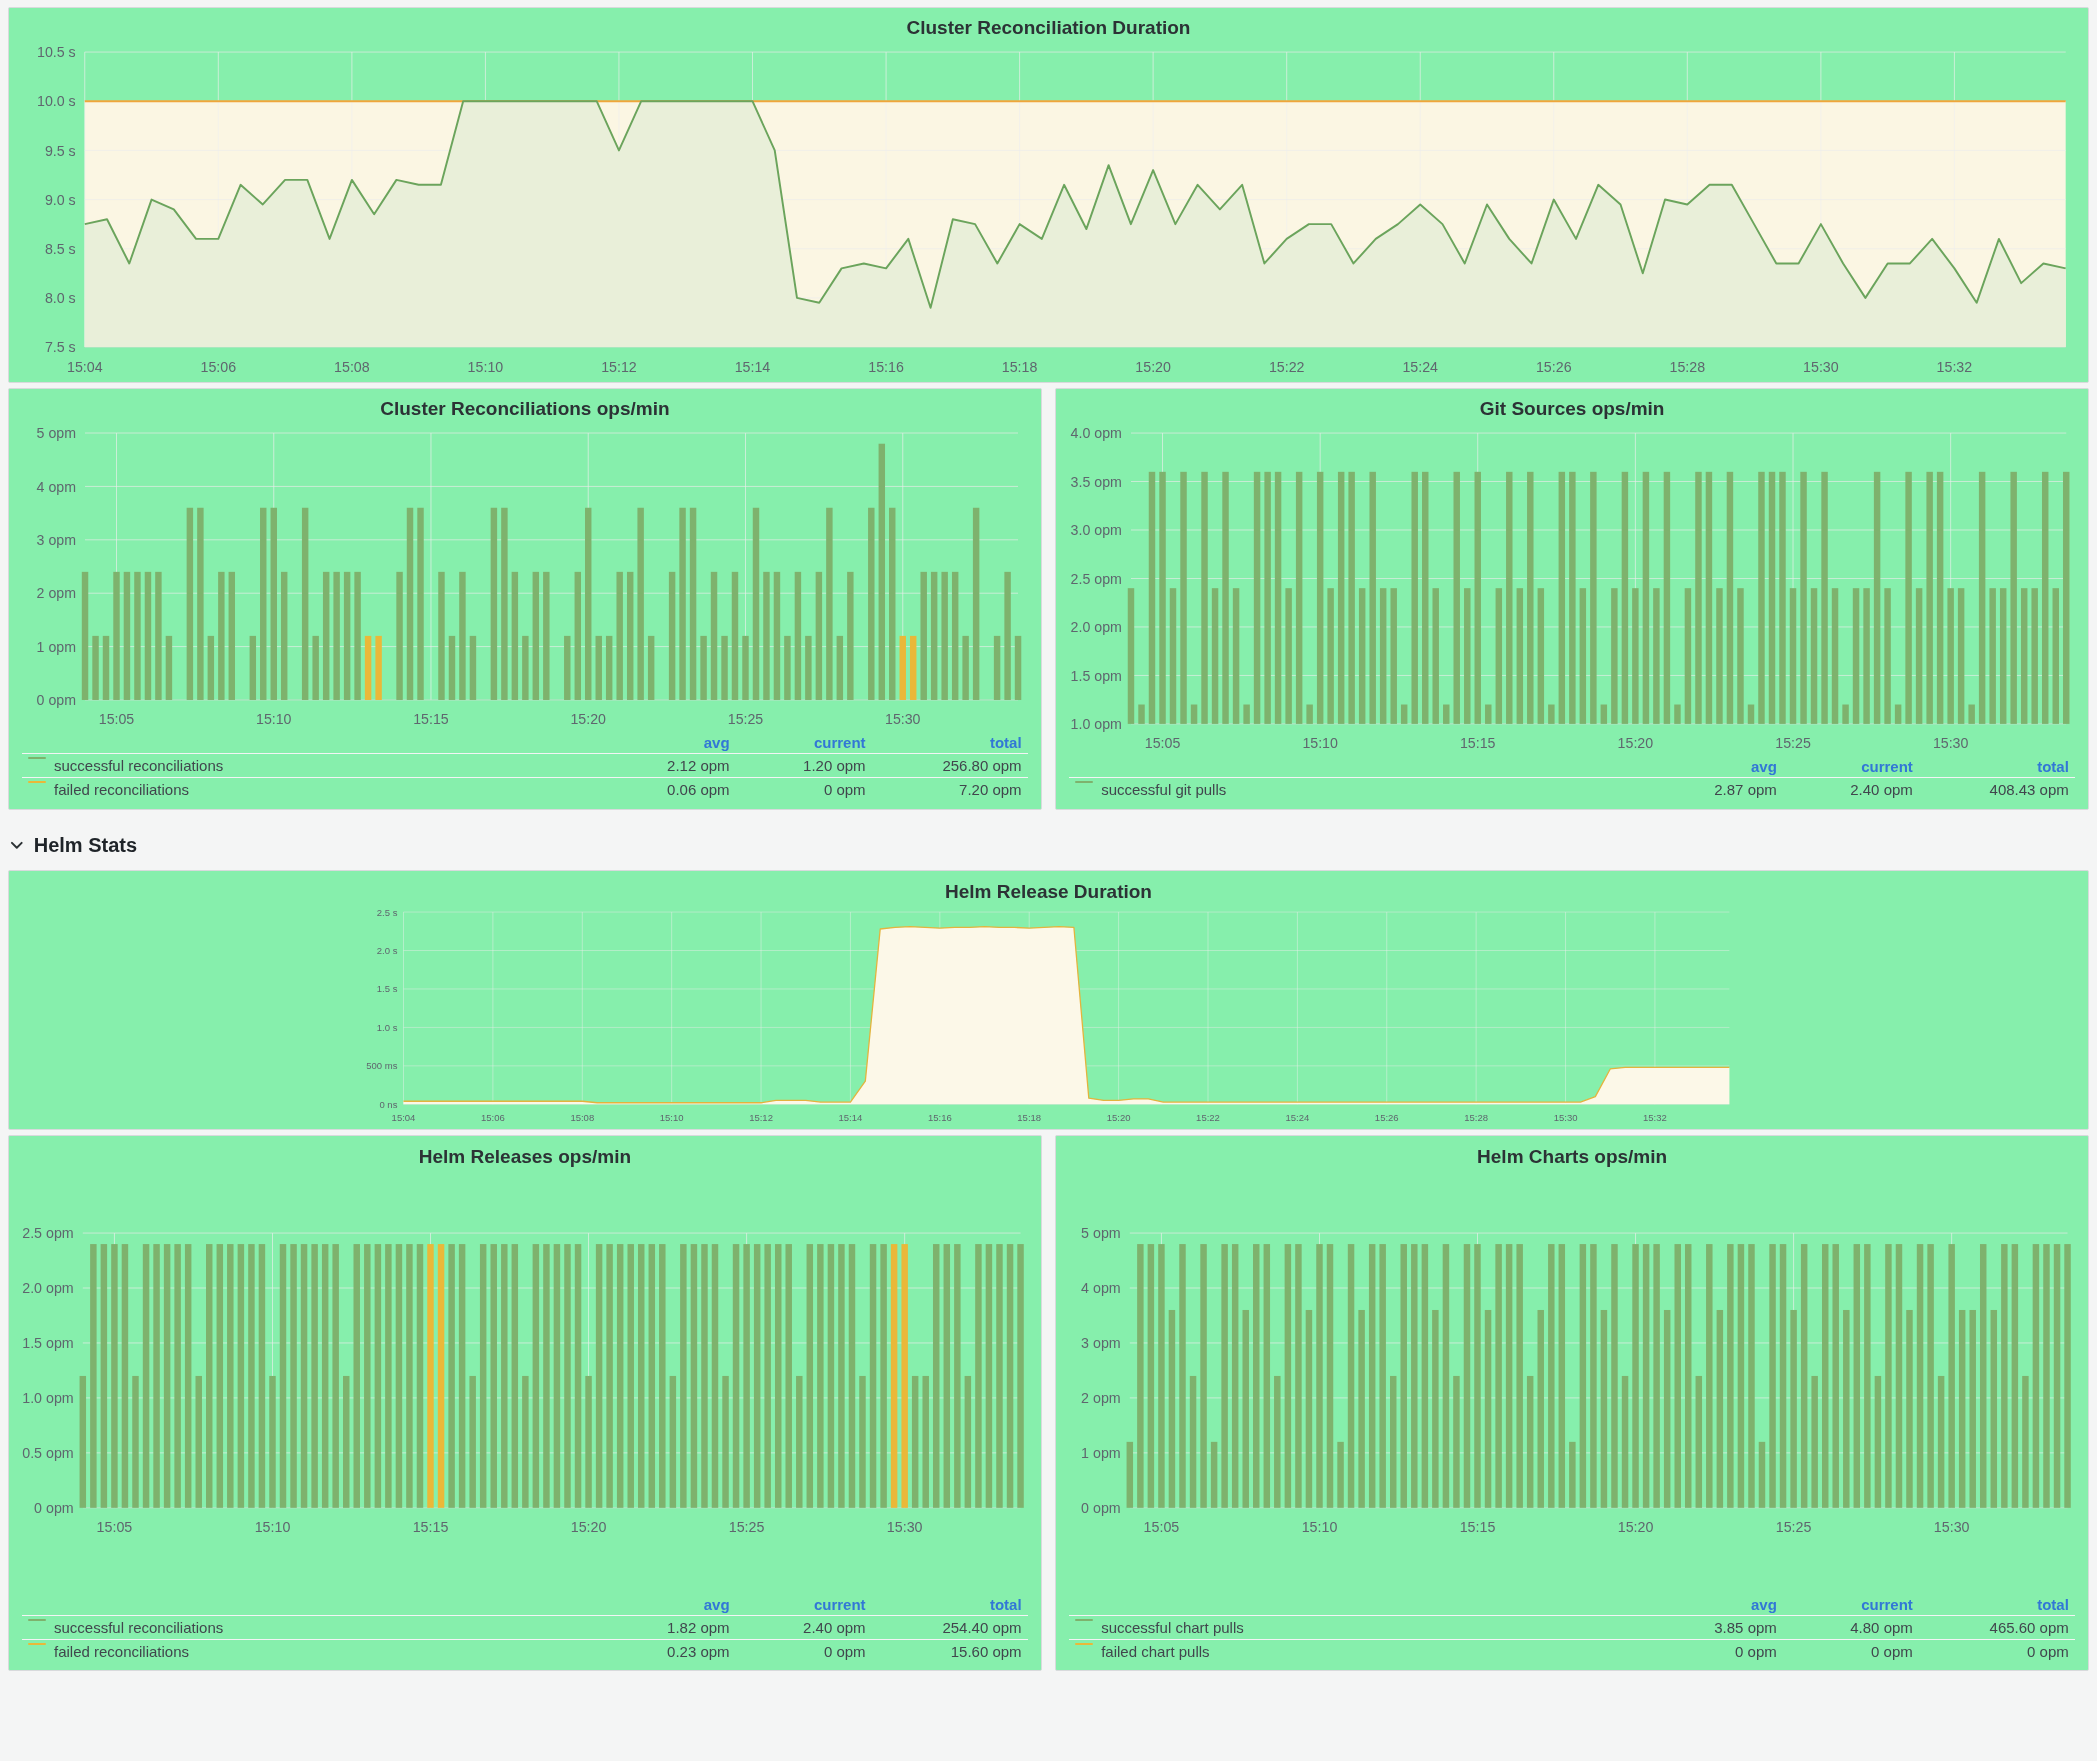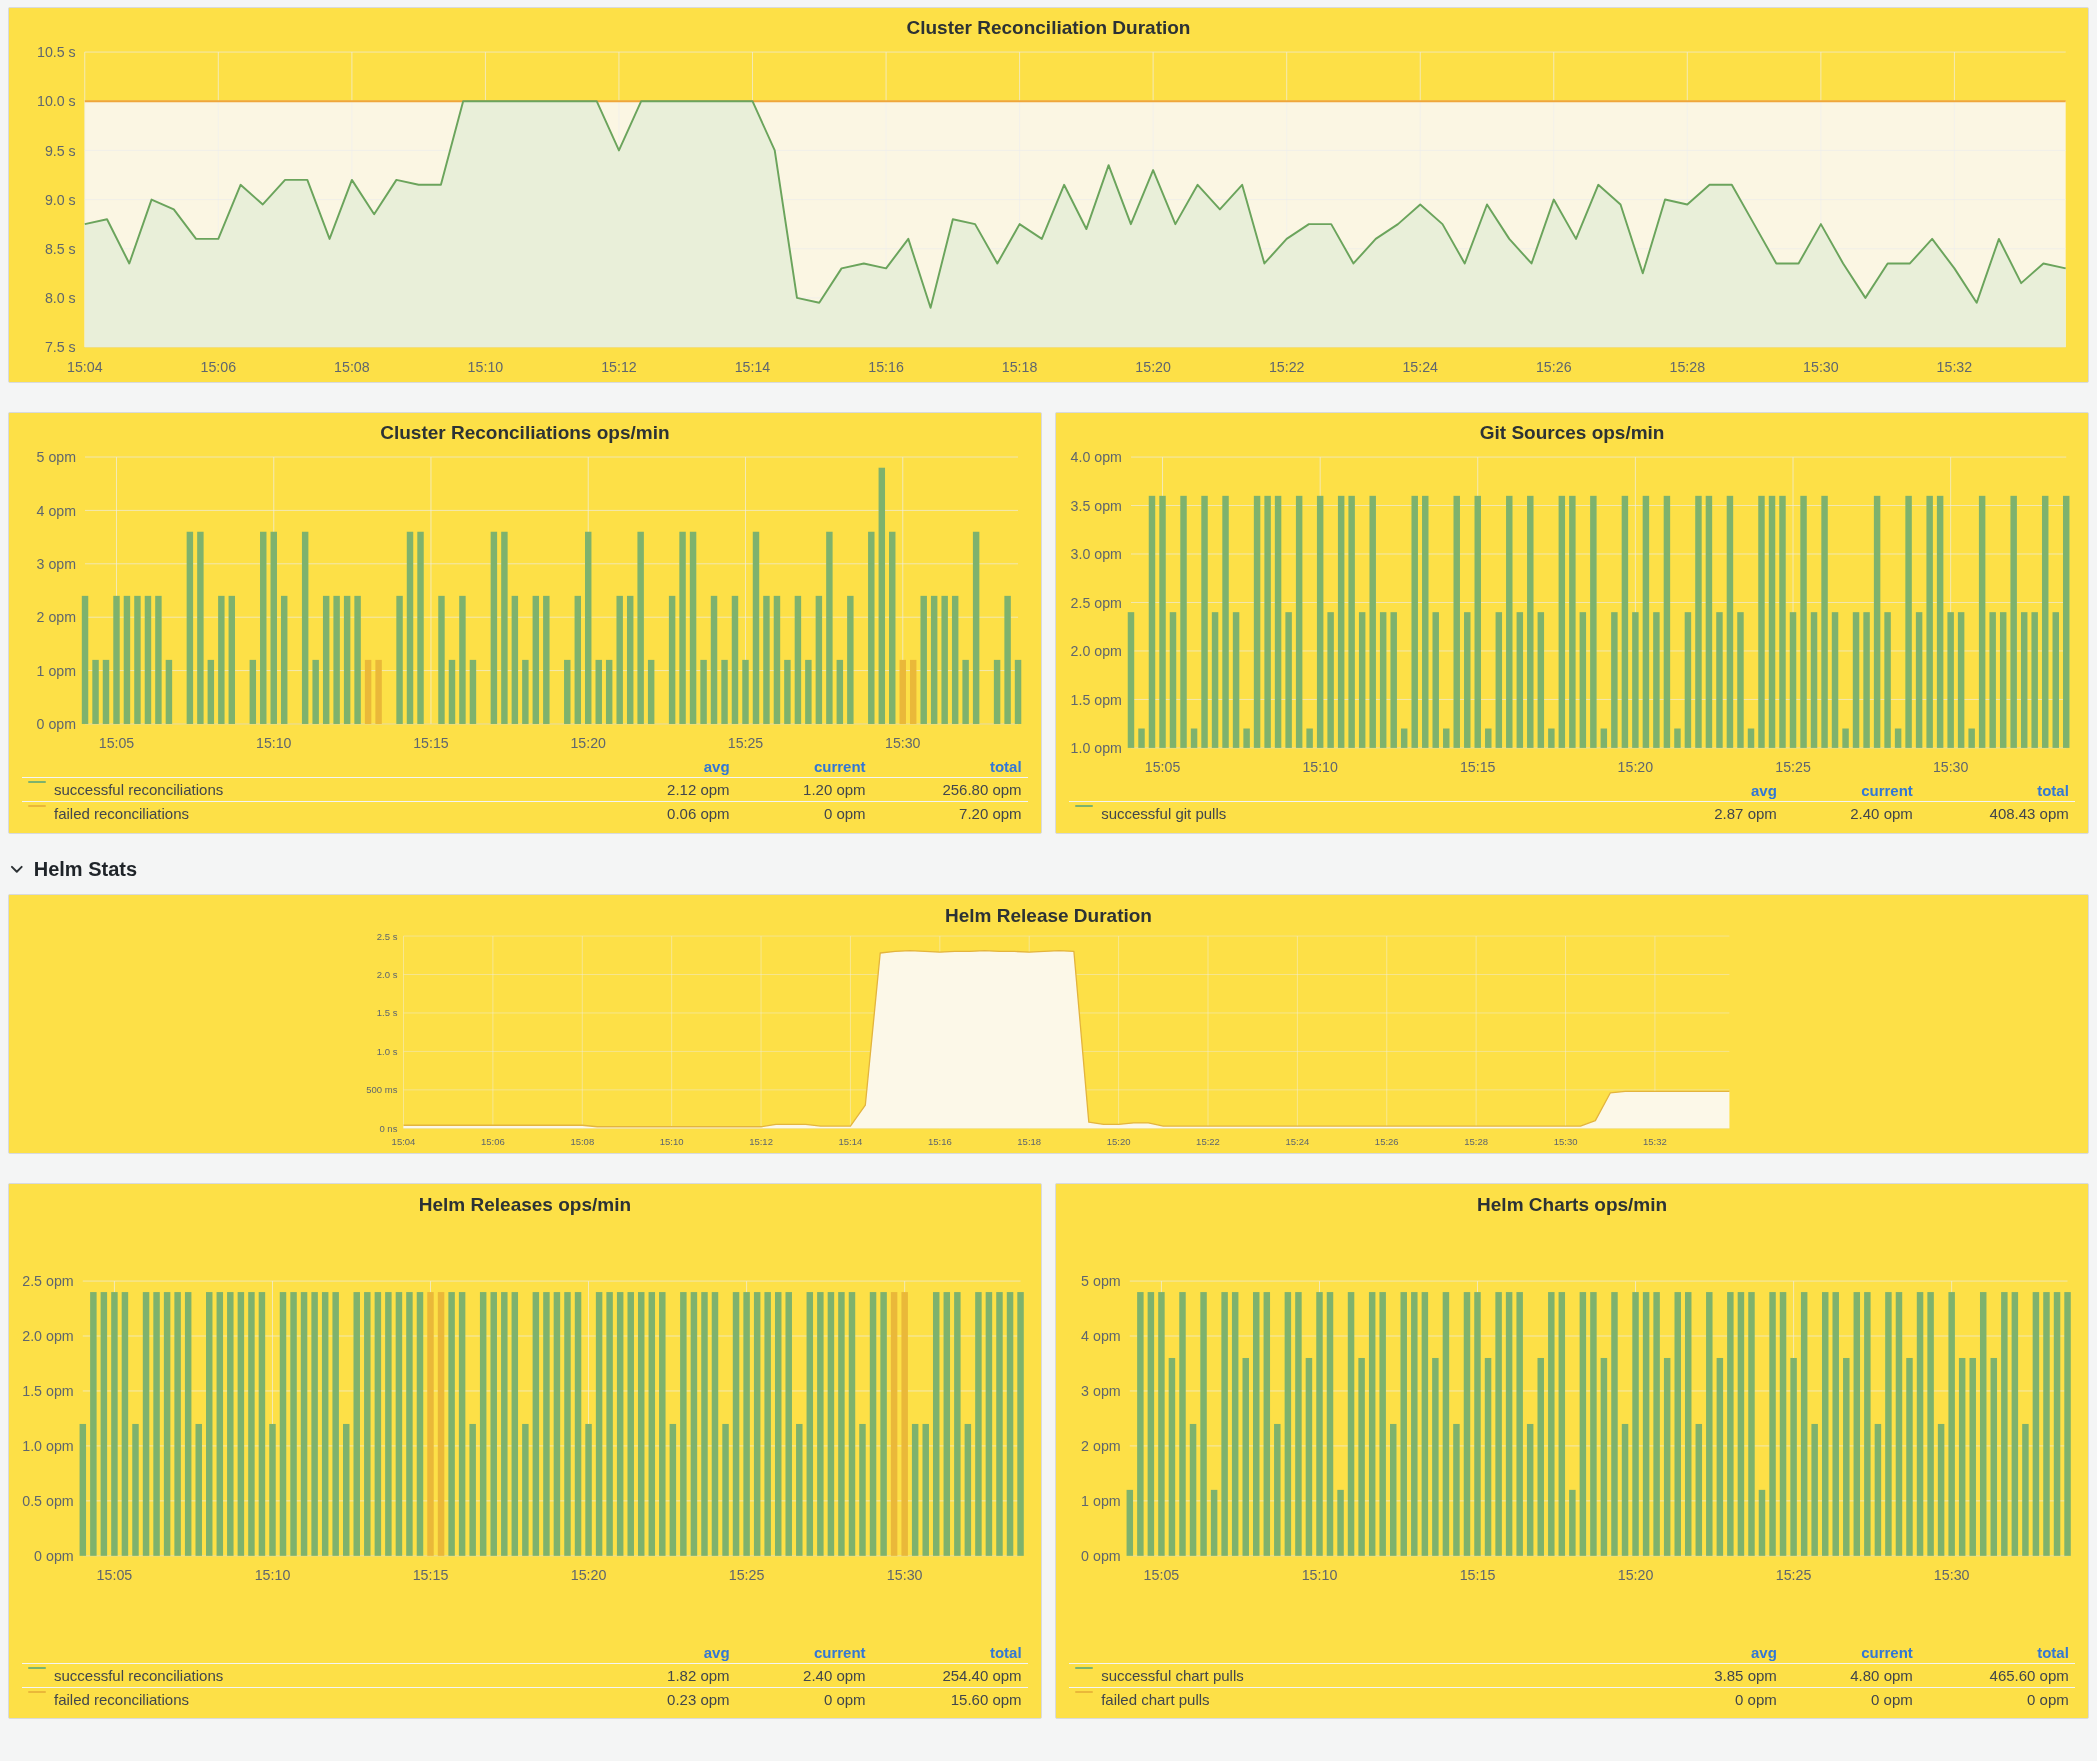--- a/index.html
+++ b/index.html
@@ -2,26 +2,26 @@
 <html style="font-size:10.4px"><head>
 <meta charset="utf-8">
 <style>
   html,body{margin:0;padding:0;background:#f4f5f5;font-family:"Liberation Sans",sans-serif;color:#41464d;}
   body{width:2097px;min-height:1761px;}
   .page{padding:6.5px 7.8px 19.5px;}
   .section-header{display:flex;align-items:center;gap:9px;height:35px;margin:1.3px 1.3px 7.8px;}
   .section-title{font-size:20px;font-weight:bold;color:#1f2429;cursor:pointer;}
   .icon-btn{display:flex;align-items:center;justify-content:center;cursor:pointer;color:#6b7278;}
   .gear-glyph{font-size:19.5px;color:#6b7278;line-height:1;}
-  .panel{background:#fde047;border:0.6px solid #d8dadc;border-radius:1.9px;display:flex;flex-direction:column;box-sizing:border-box;padding:6.5px 9px 3.9px;}
+  .panel{background:#86efac;border:0.6px solid #d8dadc;border-radius:1.9px;display:flex;flex-direction:column;box-sizing:border-box;padding:6.5px 9px 3.9px;}
   .panel-title{height:28.5px;display:flex;align-items:center;justify-content:center;font-size:19px;font-weight:600;color:#2c3235;flex:0 0 auto;cursor:pointer;}
   .chart-wrap{flex:1 1 auto;min-height:0;position:relative;}
   .chart-wrap svg{width:100%;height:100%;display:block;}
   .tick{font-size:22px;fill:#5f666e;font-family:"Liberation Sans",sans-serif;}
-  .row2{display:grid;grid-template-columns:1fr 1fr;gap:13px;margin-top:29px;}
+  .row2{display:grid;grid-template-columns:1fr 1fr;gap:13px;margin-top:5px;}
   .p-full1{height:376px;}
   .p-half1{height:422px;}
   .p-full2{height:260px;margin-top:0;}
   .p-half2{height:536px;}
   .legend{flex:0 0 auto;padding:1.3px 3.9px 3.9px;}
   .legend-row{display:grid;grid-template-columns:1fr 136px 136px 156px;align-items:center;height:23px;padding:0 6.5px;}
   .legend-row.head{height:21px;}
   .lh{color:#3277d6;font-weight:600;text-align:right;font-size:15px;}
   .lval{text-align:right;font-size:15px;color:#41464d;}
   .lname{display:flex;align-items:flex-start;gap:7.8px;font-size:15px;color:#41464d;cursor:pointer;}

